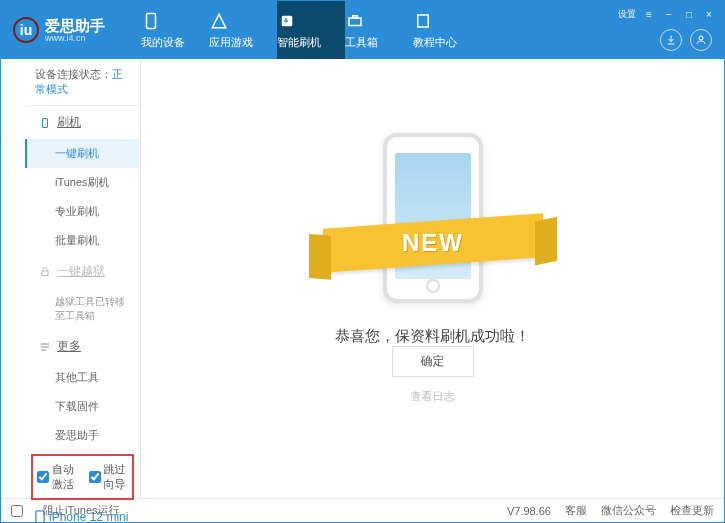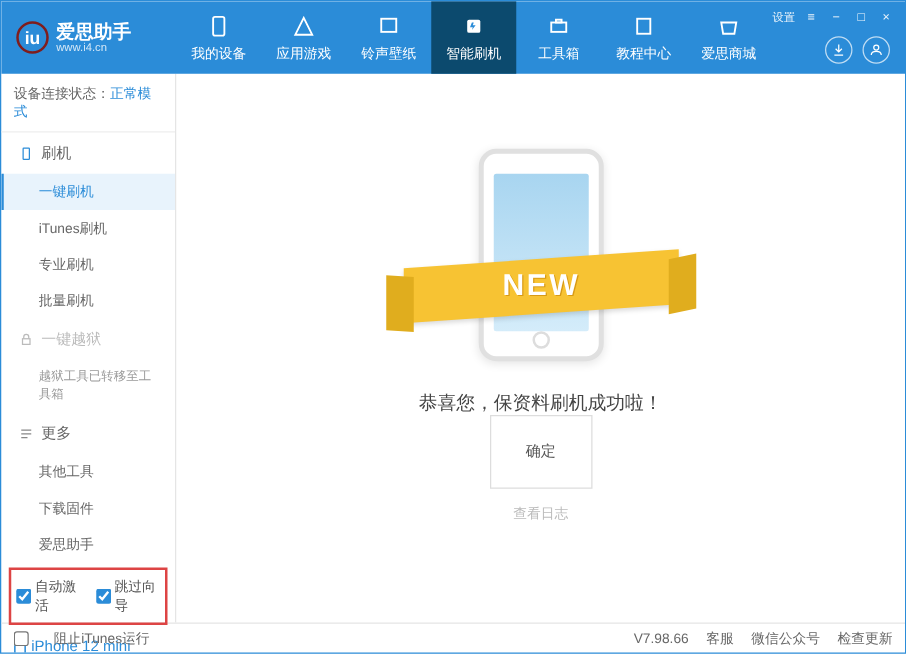--- a/index.html
+++ b/index.html
@@ -3,53 +3,53 @@
 <meta charset="utf-8">
 <style>
 * { margin: 0; padding: 0; box-sizing: border-box; font-family: "Microsoft YaHei", Arial, sans-serif; }
 body { background: #fff; width: 725px; height: 523px; overflow: hidden; border: 1px solid #2b8cd8; }
 .header { background: #2b8cd8; height: 58px; display: flex; align-items: center; color: #fff; position: relative; }
 .logo-area { display: flex; align-items: center; padding: 0 12px; width: 140px; }
 .logo-icon { width: 26px; height: 26px; border: 2px solid #7f1d1d; border-radius: 50%; display: flex; align-items: center; justify-content: center; font-weight: bold; font-size: 14px; margin-right: 6px; }
 .logo-text { font-size: 15px; font-weight: bold; line-height: 1; }
 .logo-sub { font-size: 9px; opacity: 0.8; }
 .nav { display: flex; height: 100%; }
-.nav-item { width: 68px; display: flex; flex-direction: column; align-items: center; justify-content: center; font-size: 11px; cursor: pointer; gap: 4px; }
+.nav-item { width: 68px; display: flex; flex-direction: column; align-items: flex-start; justify-content: center; font-size: 11px; cursor: pointer; gap: 4px; }
 .nav-item.active { background: #0c4a6e; }
 .nav-icon { width: 20px; height: 20px; display: flex; align-items: center; justify-content: center; }
 .nav-icon svg { fill: #fff; }
 .header-right { position: absolute; right: 8px; top: 6px; display: flex; gap: 6px; font-size: 10px; }
 .win-btn { width: 14px; height: 14px; display: flex; align-items: center; justify-content: center; cursor: pointer; opacity: 0.9; }
 .header-circles { position: absolute; right: 12px; bottom: 8px; display: flex; gap: 8px; }
 .circle-btn { width: 22px; height: 22px; border: 1.5px solid rgba(255,255,255,0.7); border-radius: 50%; display: flex; align-items: center; justify-content: center; cursor: pointer; }
 .body { display: flex; height: calc(100% - 58px - 24px); }
-.sidebar { width: 140px; border-right: 1px solid #e5e5e5; display: flex; flex-direction: column; font-size: 12px; color: #555; }
+.sidebar { width: 140px; border-right: 1px solid #e5e5e5; display: flex; flex-direction: column; font-size: 12px; color: #555; padding-left: 24px; }
 .status-row { padding: 8px 10px; font-size: 11px; color: #666; border-bottom: 1px solid #eee; }
 .status-val { color: #2b8cd8; }
-.side-group { padding: 8px 14px; display: flex; align-items: center; gap: 6px; color: #666; }
+.side-group { padding: 8px 14px; display: flex; align-items: center; gap: 6px; color: #666; text-decoration: underline; }
 .side-item { padding: 7px 14px 7px 30px; cursor: pointer; color: #666; font-size: 11px; }
 .side-item.active { background: #e8f3fc; color: #2b8cd8; border-left: 2px solid #2b8cd8; padding-left: 28px; }
 .side-item.note { color: #999; font-size: 10px; line-height: 1.4; }
 .checkbox-row { border: 2px solid #d44; margin: 4px 6px; padding: 6px 4px; display: flex; gap: 12px; font-size: 11px; }
 .cb { display: flex; align-items: center; gap: 3px; color: #555; }
 .cb input { accent-color: #2b8cd8; width: 12px; height: 12px; }
 .device-block { padding: 6px 10px; font-size: 11px; }
 .device-name { color: #2b8cd8; display: flex; align-items: center; gap: 4px; font-size: 12px; }
 .main { flex: 1; display: flex; flex-direction: column; align-items: center; justify-content: center; position: relative; }
 .illus { width: 220px; height: 170px; position: relative; margin-top: -20px; }
 .phone { position: absolute; left: 50%; top: 0; transform: translateX(-50%); width: 100px; height: 170px; background: #fff; border: 4px solid #e0e0e0; border-radius: 14px; box-shadow: 0 2px 8px rgba(0,0,0,0.1); }
 .phone::before { content: ""; position: absolute; top: 16px; left: 8px; right: 8px; bottom: 20px; background: linear-gradient(#a8d5f0,#d4ecfa); border-radius: 2px; }
 .phone::after { content: ""; position: absolute; bottom: 6px; left: 50%; transform: translateX(-50%); width: 10px; height: 10px; border: 2px solid #ddd; border-radius: 50%; }
 .ribbon { position: absolute; left: 0; right: 0; top: 88px; height: 44px; background: #f7c333; transform: skewY(-4deg); display: flex; align-items: center; justify-content: center; box-shadow: 0 2px 4px rgba(0,0,0,0.15); }
 .ribbon::before, .ribbon::after { content: ""; position: absolute; top: 6px; width: 22px; height: 44px; background: #e0ad1e; }
 .ribbon::before { left: -14px; transform: skewY(8deg); }
 .ribbon::after { right: -14px; transform: skewY(-8deg); }
 .ribbon-text { color: #fff; font-weight: bold; font-size: 24px; letter-spacing: 2px; transform: skewY(4deg); text-shadow: 1px 1px 0 #d89a15; }
 .success-text { font-size: 15px; color: #444; margin-top: 24px; font-family: Liberation Serif, serif; }
-.ok-btn { margin-top: 0; padding: 20px 28px; border: 1px solid #ddd; background: #fff; font-size: 12px; color: #555; cursor: pointer; }
+.ok-btn { margin-top: 0; padding: 6px 28px; border: 1px solid #ddd; background: #fff; font-size: 12px; color: #555; cursor: pointer; }
 .log-link { margin-top: 12px; font-size: 11px; color: #bbb; cursor: pointer; }
 .footer { height: 24px; border-top: 1px solid #e5e5e5; display: flex; align-items: center; font-size: 11px; color: #666; padding: 0 10px; }
 .footer-left { display: flex; align-items: center; gap: 20px; }
 .footer-right { margin-left: auto; display: flex; gap: 14px; align-items: center; }
 .footer-link { cursor: pointer; }
 </style>
 </head>
 <body>
 
 <div class="header">
@@ -70,28 +70,20 @@
       <span>我的设备</span>
     </div>
     <div class="nav-item">
       <span class="nav-icon">
           <svg viewBox="0 0 24 24" width="18" height="18">
             <path d="M12 3l9 18H3z" fill="none" stroke="#fff" stroke-width="2"></path>
           </svg>
         </span>
       <span>应用游戏</span>
     </div>
-    <div class="nav-item">
-      <span class="nav-icon">
-          <svg viewBox="0 0 24 24" width="18" height="18">
-            <rect x="4" y="4" width="16" height="14" fill="none" stroke="#fff" stroke-width="2"></rect>
-          </svg>
-        </span>
-      <span>铃声壁纸</span>
-    </div>
     <div class="nav-item active">
       <span class="nav-icon">
           <svg viewBox="0 0 24 24" width="18" height="18">
             <rect x="5" y="5" width="14" height="14" rx="2" fill="#fff"></rect>
             <path d="M10 8l-2 5h3l-1 3 4-5h-3l1-3z" fill="#2b8cd8"></path>
           </svg>
         </span>
       <span>智能刷机</span>
     </div>
     <div class="nav-item">
@@ -103,28 +95,20 @@
         </span>
       <span>工具箱</span>
     </div>
     <div class="nav-item">
       <span class="nav-icon">
           <svg viewBox="0 0 24 24" width="18" height="18">
             <rect x="5" y="4" width="14" height="16" fill="none" stroke="#fff" stroke-width="2"></rect>
           </svg>
         </span>
       <span>教程中心</span>
-    </div>
-    <div class="nav-item">
-      <span class="nav-icon">
-          <svg viewBox="0 0 24 24" width="18" height="18">
-            <path d="M4 8h16l-2 12H6z" fill="none" stroke="#fff" stroke-width="2"></path>
-          </svg>
-        </span>
-      <span>爱思商城</span>
     </div>
   </div>
   <div class="header-right">
     <span class="win-btn" style="width:auto;font-size:9px;">设置</span>
     <span class="win-btn">≡</span>
     <span class="win-btn">−</span>
     <span class="win-btn">□</span>
     <span class="win-btn">×</span>
   </div>
   <div class="header-circles">

